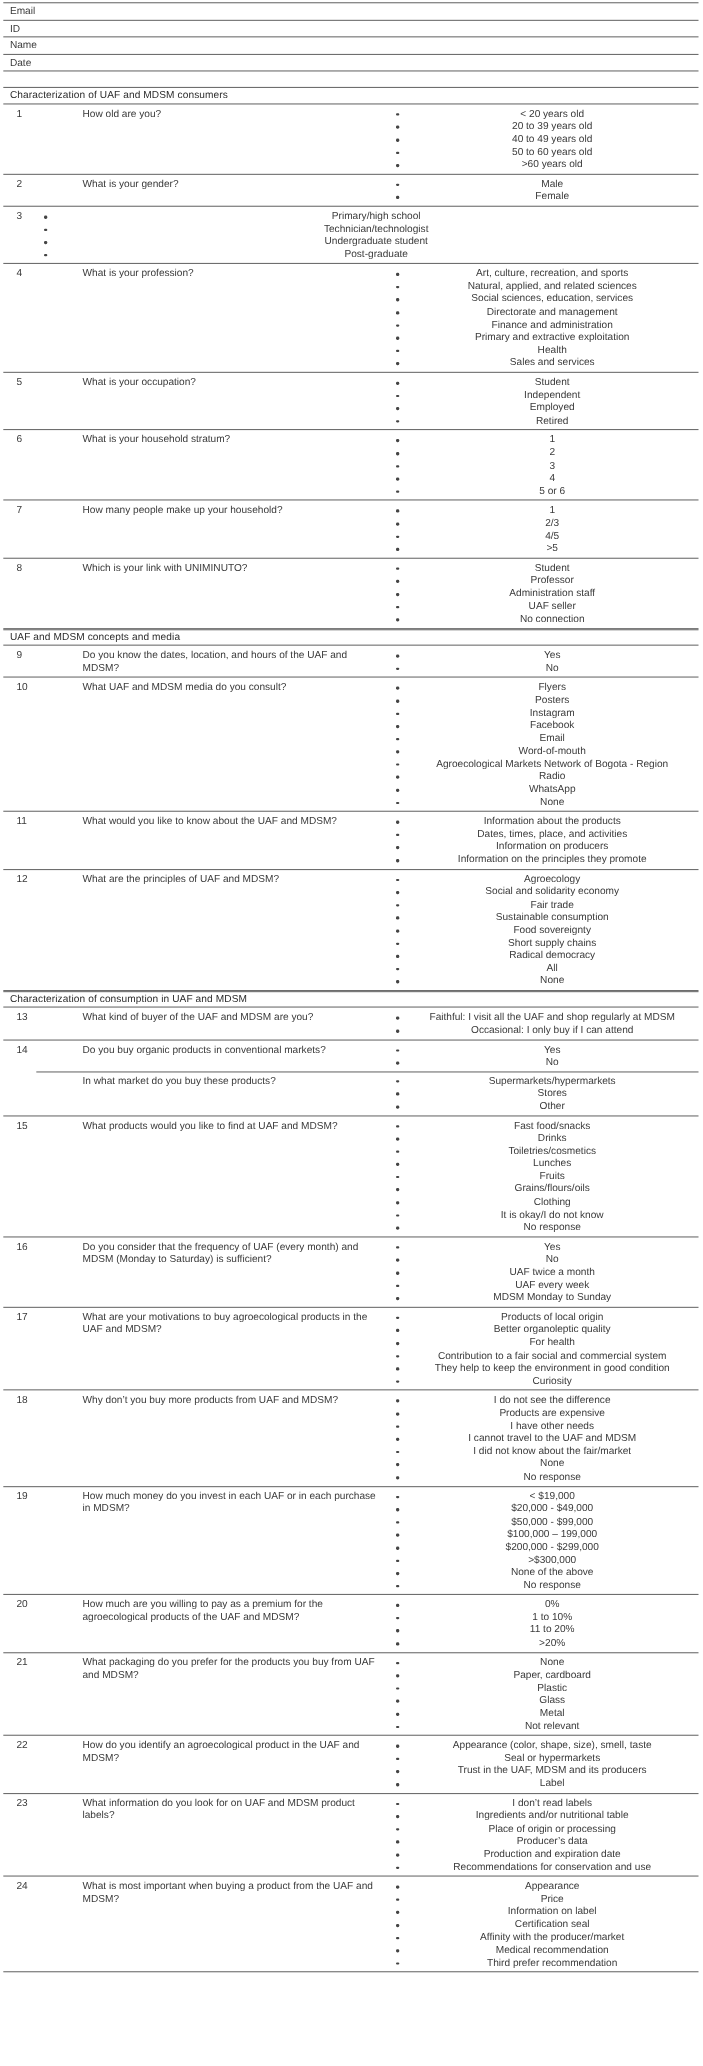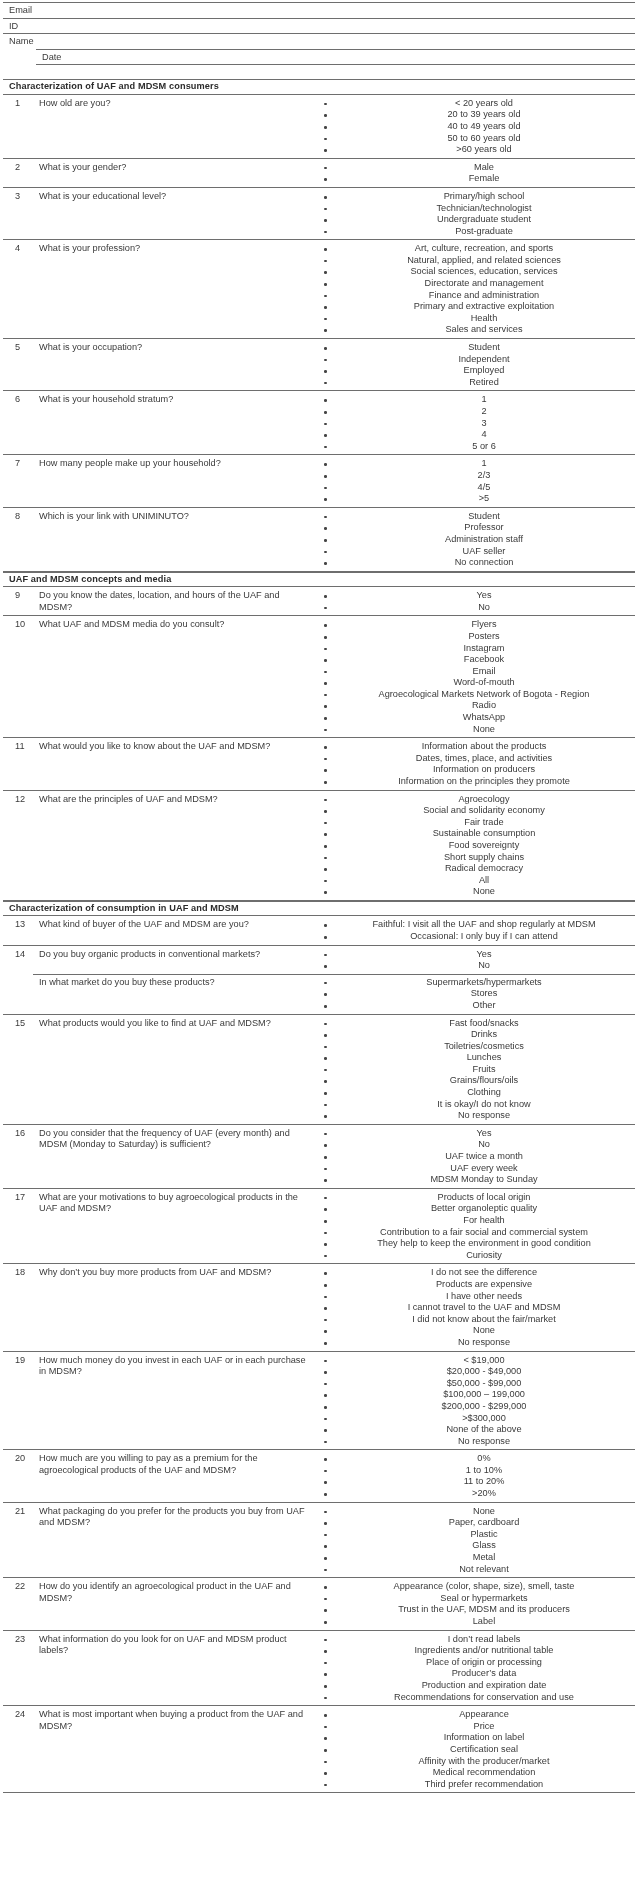--- a/index.html
+++ b/index.html
@@ -8,41 +8,41 @@
     font-family: "Liberation Sans", sans-serif;
     font-size: 9.2px; color: #3a3a3a;
     -webkit-font-smoothing: antialiased;
   }
   .doc { position: relative; width: 632px; margin-left: 3px; padding-top: 2px; }
   .field-row {
     border-top: 1.4px solid #6e6e6e;
     height: 14.6px; line-height: 14.6px;
     padding-left: 6px; font-stretch: condensed;
   }
-  .field-row.last { border-bottom: 1.4px solid #6e6e6e; margin-left: 33px; }
+  .field-row.last { border-bottom: 1.4px solid #6e6e6e; }
   .spacer { height: 14px; }
   .section-head {
     border-top: 1.6px solid #6e6e6e;
     border-bottom: 1.2px solid #6e6e6e;
     height: 13.4px; line-height: 13.4px;
-    padding-left: 6px; font-weight: bold; color: #2c2c2c;
+    padding-left: 6px; font-weight: normal; color: #2c2c2c;
     letter-spacing: 0.1px;
   }
   .q-row {
     display: flex; position: relative;
     border-bottom: 1.4px solid #6e6e6e;
     padding: 3px 0 2px 0;
   }
   .q-row.sub-parent { border-bottom: none; }
   .q-row.sub-row::before {
     content: ""; position: absolute; top: 0; left: 30px; right: 0;
     border-top: 1.2px solid #6e6e6e;
   }
   .q-num { width: 34px; padding-left: 12px; box-sizing: border-box; }
-  .q-text { width: 272px; padding-left: 2px; padding-right: 10px; line-height: 11.6px; }
+  .q-text { width: 272px; padding-left: 2px; padding-right: 10px; line-height: 11.6px; margin-left: 36px; }
   .q-answers { flex: 1; margin: 0; padding: 0; list-style: none; text-align: center; }
   .q-answers li {
     line-height: 11.6px; padding-left: 12px; position: relative;
   }
   .q-answers li::before {
     content: ""; position: absolute; left: 3px; top: 5px;
     width: 2.6px; height: 2.6px; border-radius: 50%; background: #444;
   }
   .q-num, .q-text { line-height: 11.6px; }
 </style>
@@ -73,21 +73,20 @@
       <div class="q-row">
         <div class="q-num">2</div>
         <div class="q-text">What is your gender?</div>
         <ul class="q-answers">
           <li>Male</li>
           <li>Female</li>
         </ul>
       </div>
       <div class="q-row">
         <div class="q-num">3</div>
-        <div class="q-text">What is your educational level?</div>
         <ul class="q-answers">
           <li>Primary/high school</li>
           <li>Technician/technologist</li>
           <li>Undergraduate student</li>
           <li>Post-graduate</li>
         </ul>
       </div>
       <div class="q-row">
         <div class="q-num">4</div>
         <div class="q-text">What is your profession?</div>

